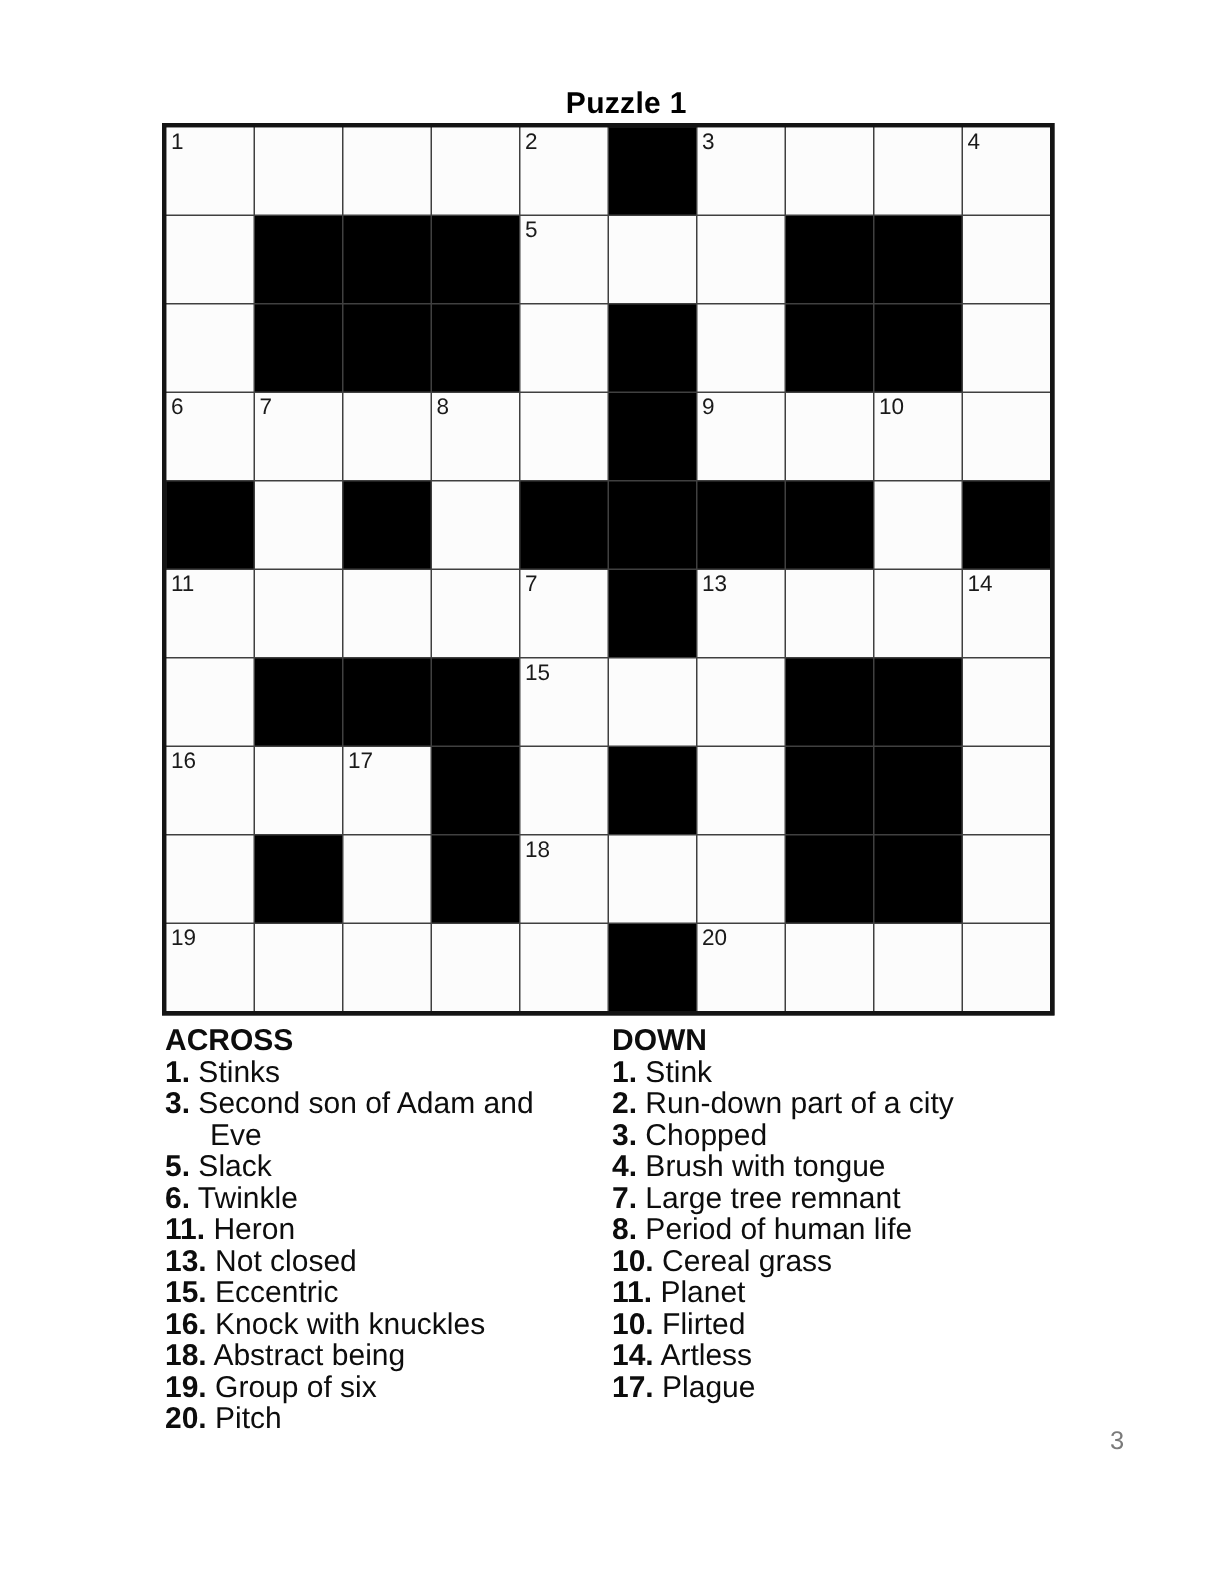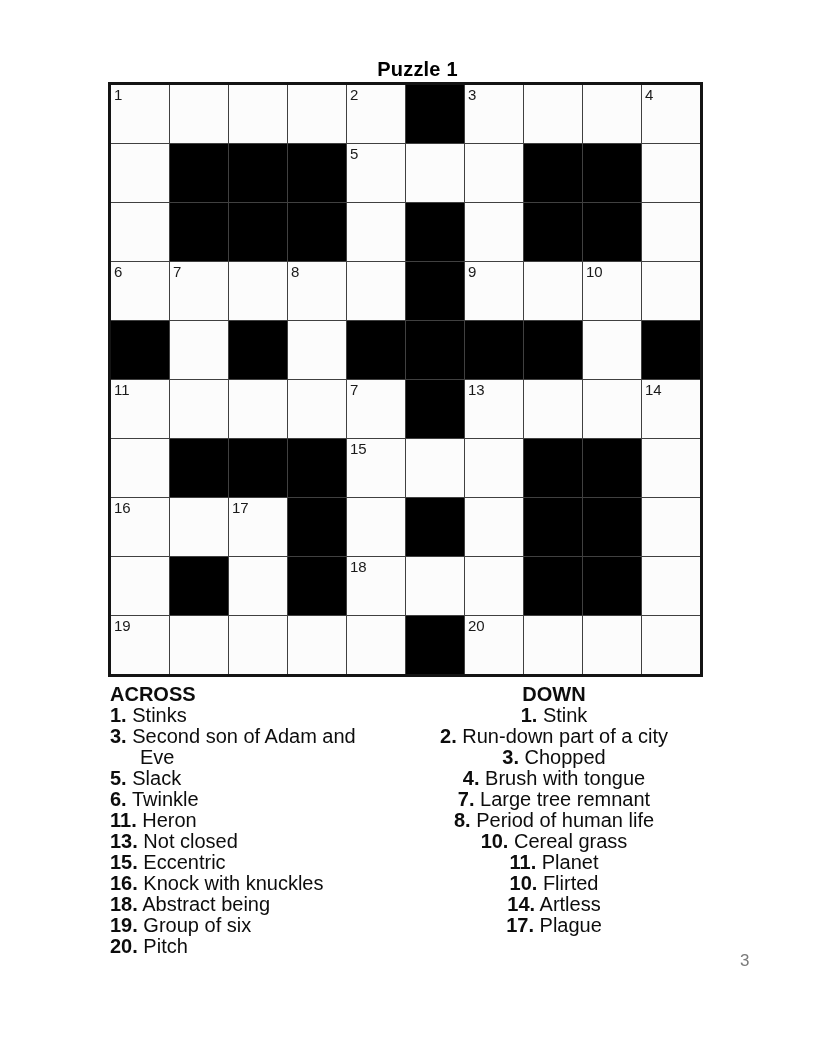--- a/index.html
+++ b/index.html
@@ -55,21 +55,21 @@
     color: #1a1a1a;
   }
   .clue-col {
     position: absolute;
     top: 684px;
     color: #0d0d0d;
     font-size: 20px;
     line-height: 21px;
   }
   .clue-col.across { left: 110px; width: 274px; }
-  .clue-col.down   { left: 408px; width: 292px; text-align: center; }
+  .clue-col.down   { left: 408px; width: 292px; }
   .clue-hdr {
     font-weight: bold;
   }
   .clue {
     padding-left: 30px;
     text-indent: -30px;
   }
   .clue b { font-weight: bold; }
   .pagenum {
     position: absolute;

